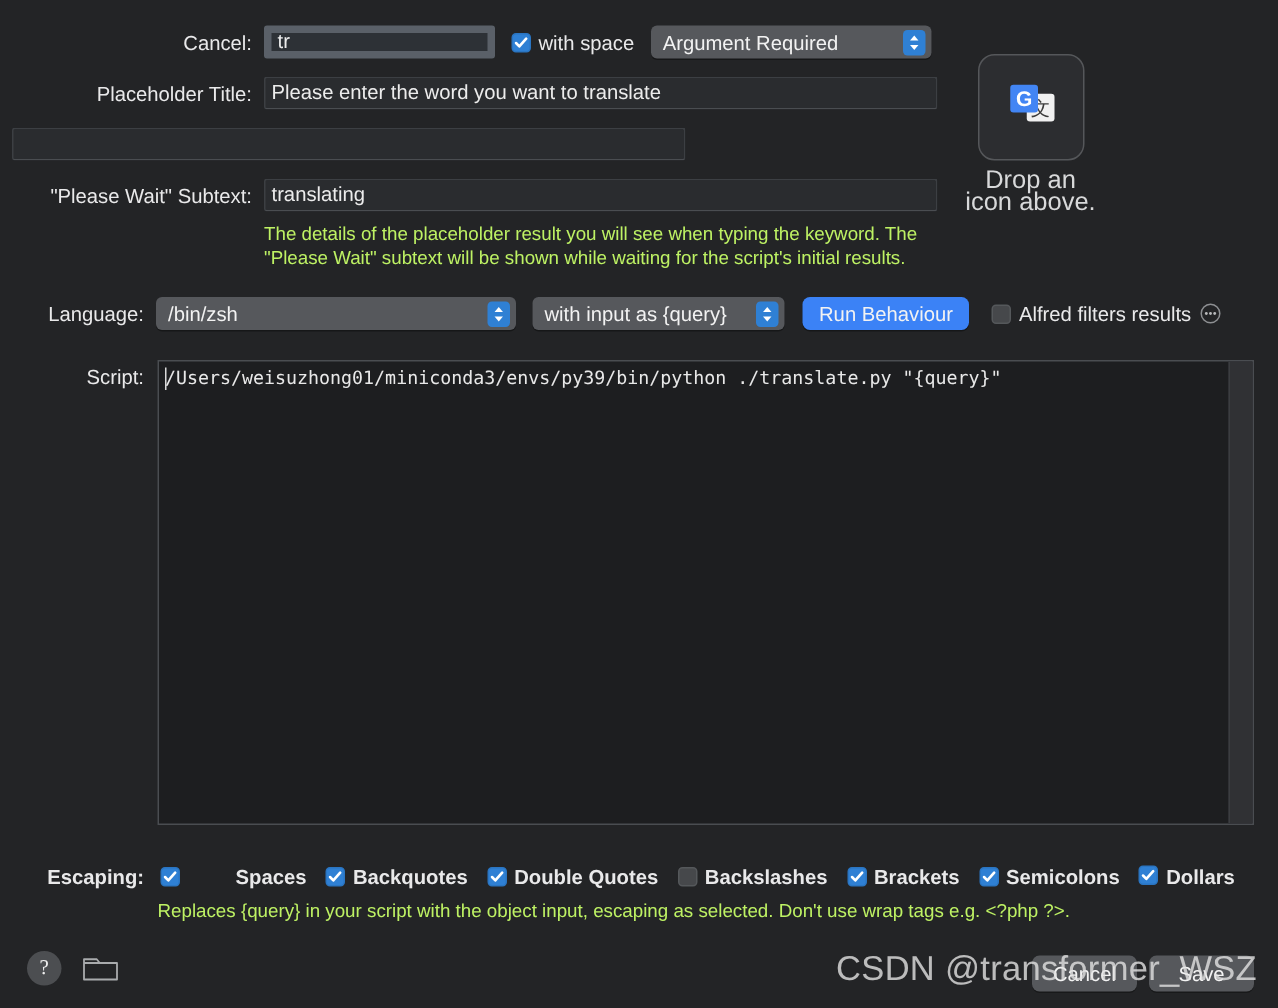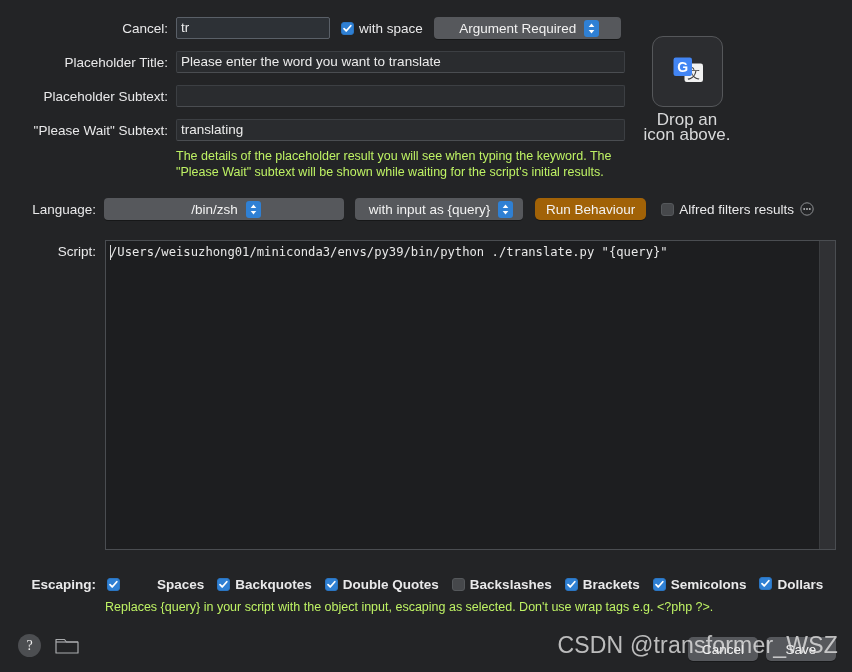--- a/index.html
+++ b/index.html
@@ -29,21 +29,21 @@
     text-align: right;
     white-space: nowrap;
     user-select: none;
   }
 
   
   .field {
     box-sizing: border-box;
     height: 22px;
     background: #2b2d30;
-    border: 1px solid #14b8a6;
+    border: 5px solid #14b8a6;
     border-radius: 2px;
     color: #ececec;
     font-size: 13.5px;
     font-family: "Liberation Sans", sans-serif;
     padding: 0 4px;
     display: flex;
     align-items: center;
     outline: none;
     line-height: 20px;
     overflow: hidden;
@@ -92,21 +92,21 @@
   }
 
   
   .popup {
     box-sizing: border-box;
     height: 22px;
     background: #56585c;
     border-radius: 4px;
     display: flex;
     align-items: center;
-    justify-content: center;
+    justify-content: space-between;
     padding: 0 4px 0 8px;
     font-size: 13.5px;
     color: #f2f2f2;
     white-space: nowrap;
     box-shadow: 0 1px 0 rgba(0,0,0,.35);
   }
   .stepper {
     width: 15px;
     height: 17px;
     background: #2f80d4;
@@ -117,21 +117,21 @@
     justify-content: center;
     flex: 0 0 auto;
     margin-left: 8px;
   }
   .stepper svg { display:block; }
 
   
   .pushbtn {
     box-sizing: border-box;
     height: 22px;
-    background: #a16207;
+    background: #3b82f6;
     border-radius: 5px;
     display: flex;
     align-items: center;
     justify-content: center;
     padding: 0 11px;
     font-size: 13.5px;
     color: #f2f2f2;
     white-space: nowrap;
     box-shadow: 0 1px 0 rgba(0,0,0,.35);
   }
@@ -293,21 +293,20 @@
     </span>
   </div>
 </div>
 
 <div class="row" style="left:0;top:50px;width:852px;height:24px;">
   <div class="label" style="width:168px;">Placeholder Title:</div>
   <div class="field flat" style="margin-left:8px;width:449px;">Please enter the word you want to translate</div>
 </div>
 
 <div class="row" style="left:0;top:84px;width:852px;height:24px;">
-  <div class="label" style="width:168px;">Placeholder Subtext:</div>
   <div class="field flat" style="margin-left:8px;width:449px;"></div>
 </div>
 
 <div class="row" style="left:0;top:118px;width:852px;height:24px;">
   <div class="label" style="width:168px;">"Please Wait" Subtext:</div>
   <div class="field flat" style="margin-left:8px;width:449px;">translating</div>
 </div>
 
 <div class="helper" style="left:176px;top:148px;width:480px;">
   <div>The details of the placeholder result you will see when typing the keyword. The</div>

